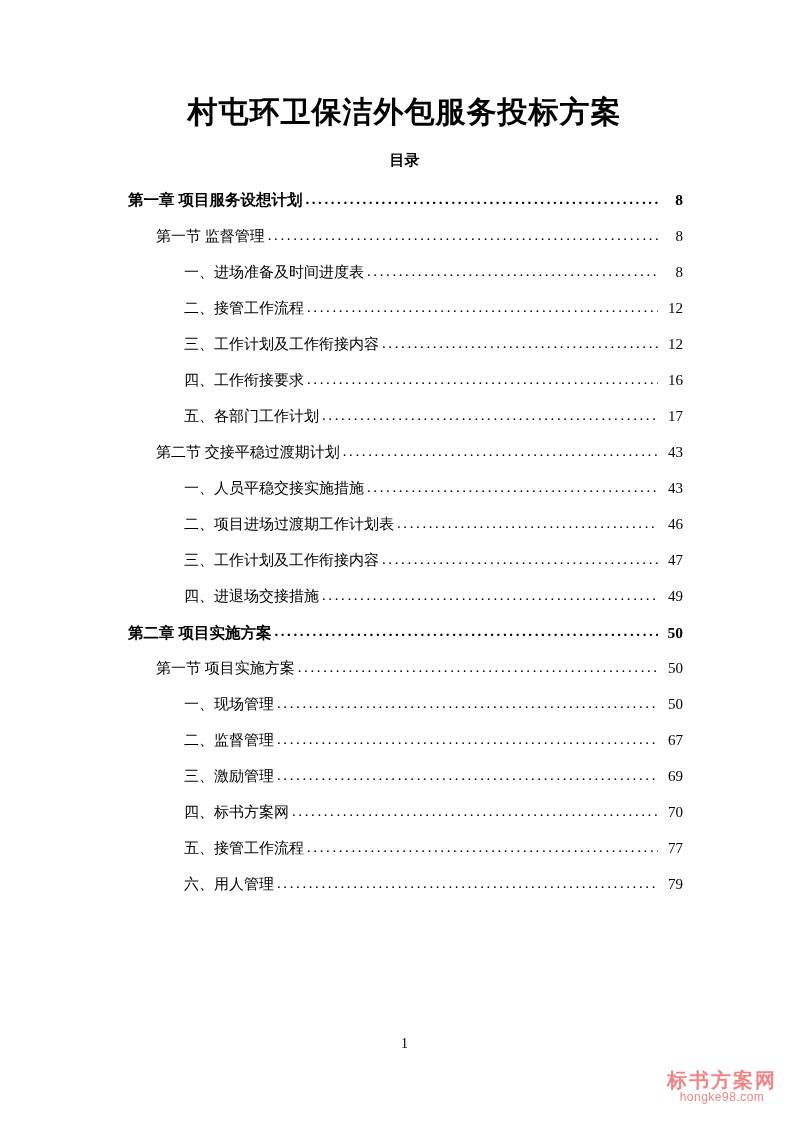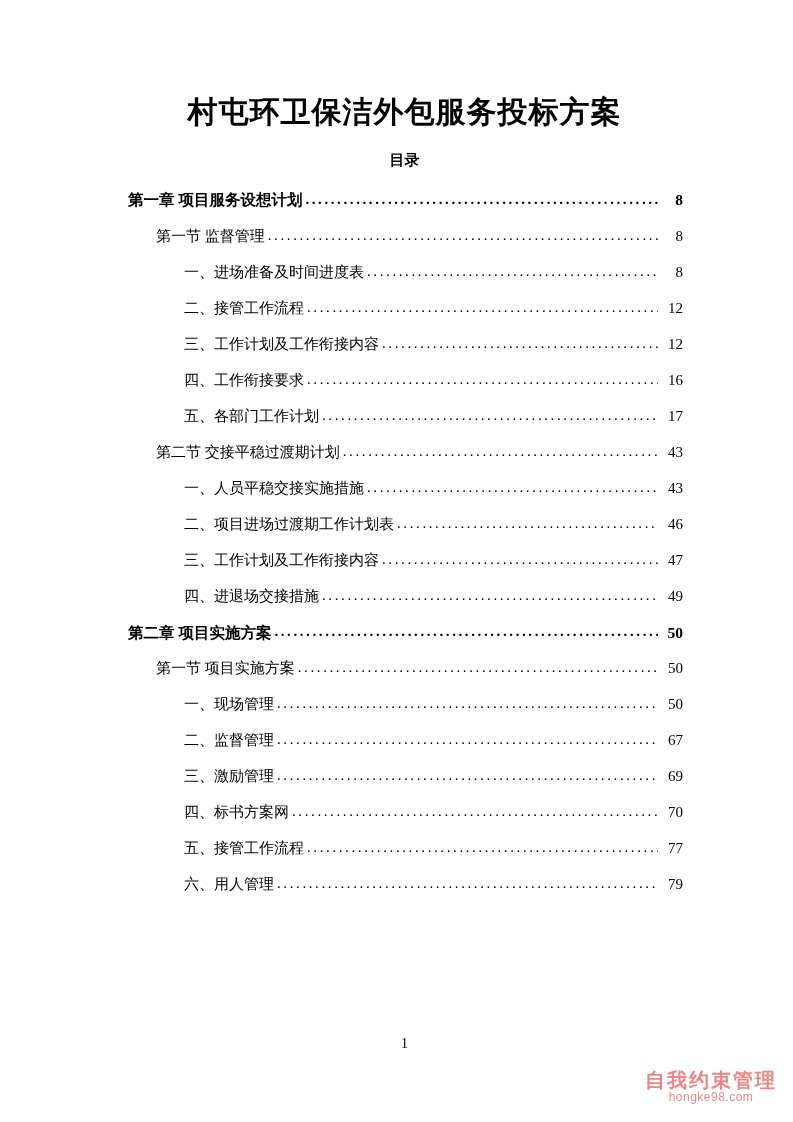--- a/index.html
+++ b/index.html
@@ -221,17 +221,17 @@
       <div class="toc-entry lvl-3">
         <span class="label">六、用人管理</span>
         <span class="dots">.........................................................................................</span>
         <span class="page-no">79</span>
       </div>
     </div>
 
   <div class="page-number">1</div>
 
   <div class="watermark">
-    <div class="wm-cn">自我约束管理</div>
+    <div class="wm-cn">标书方案网</div>
     <div class="wm-en">hongke98.com</div>
   </div>
 
 </div>
 
 </body></html>

